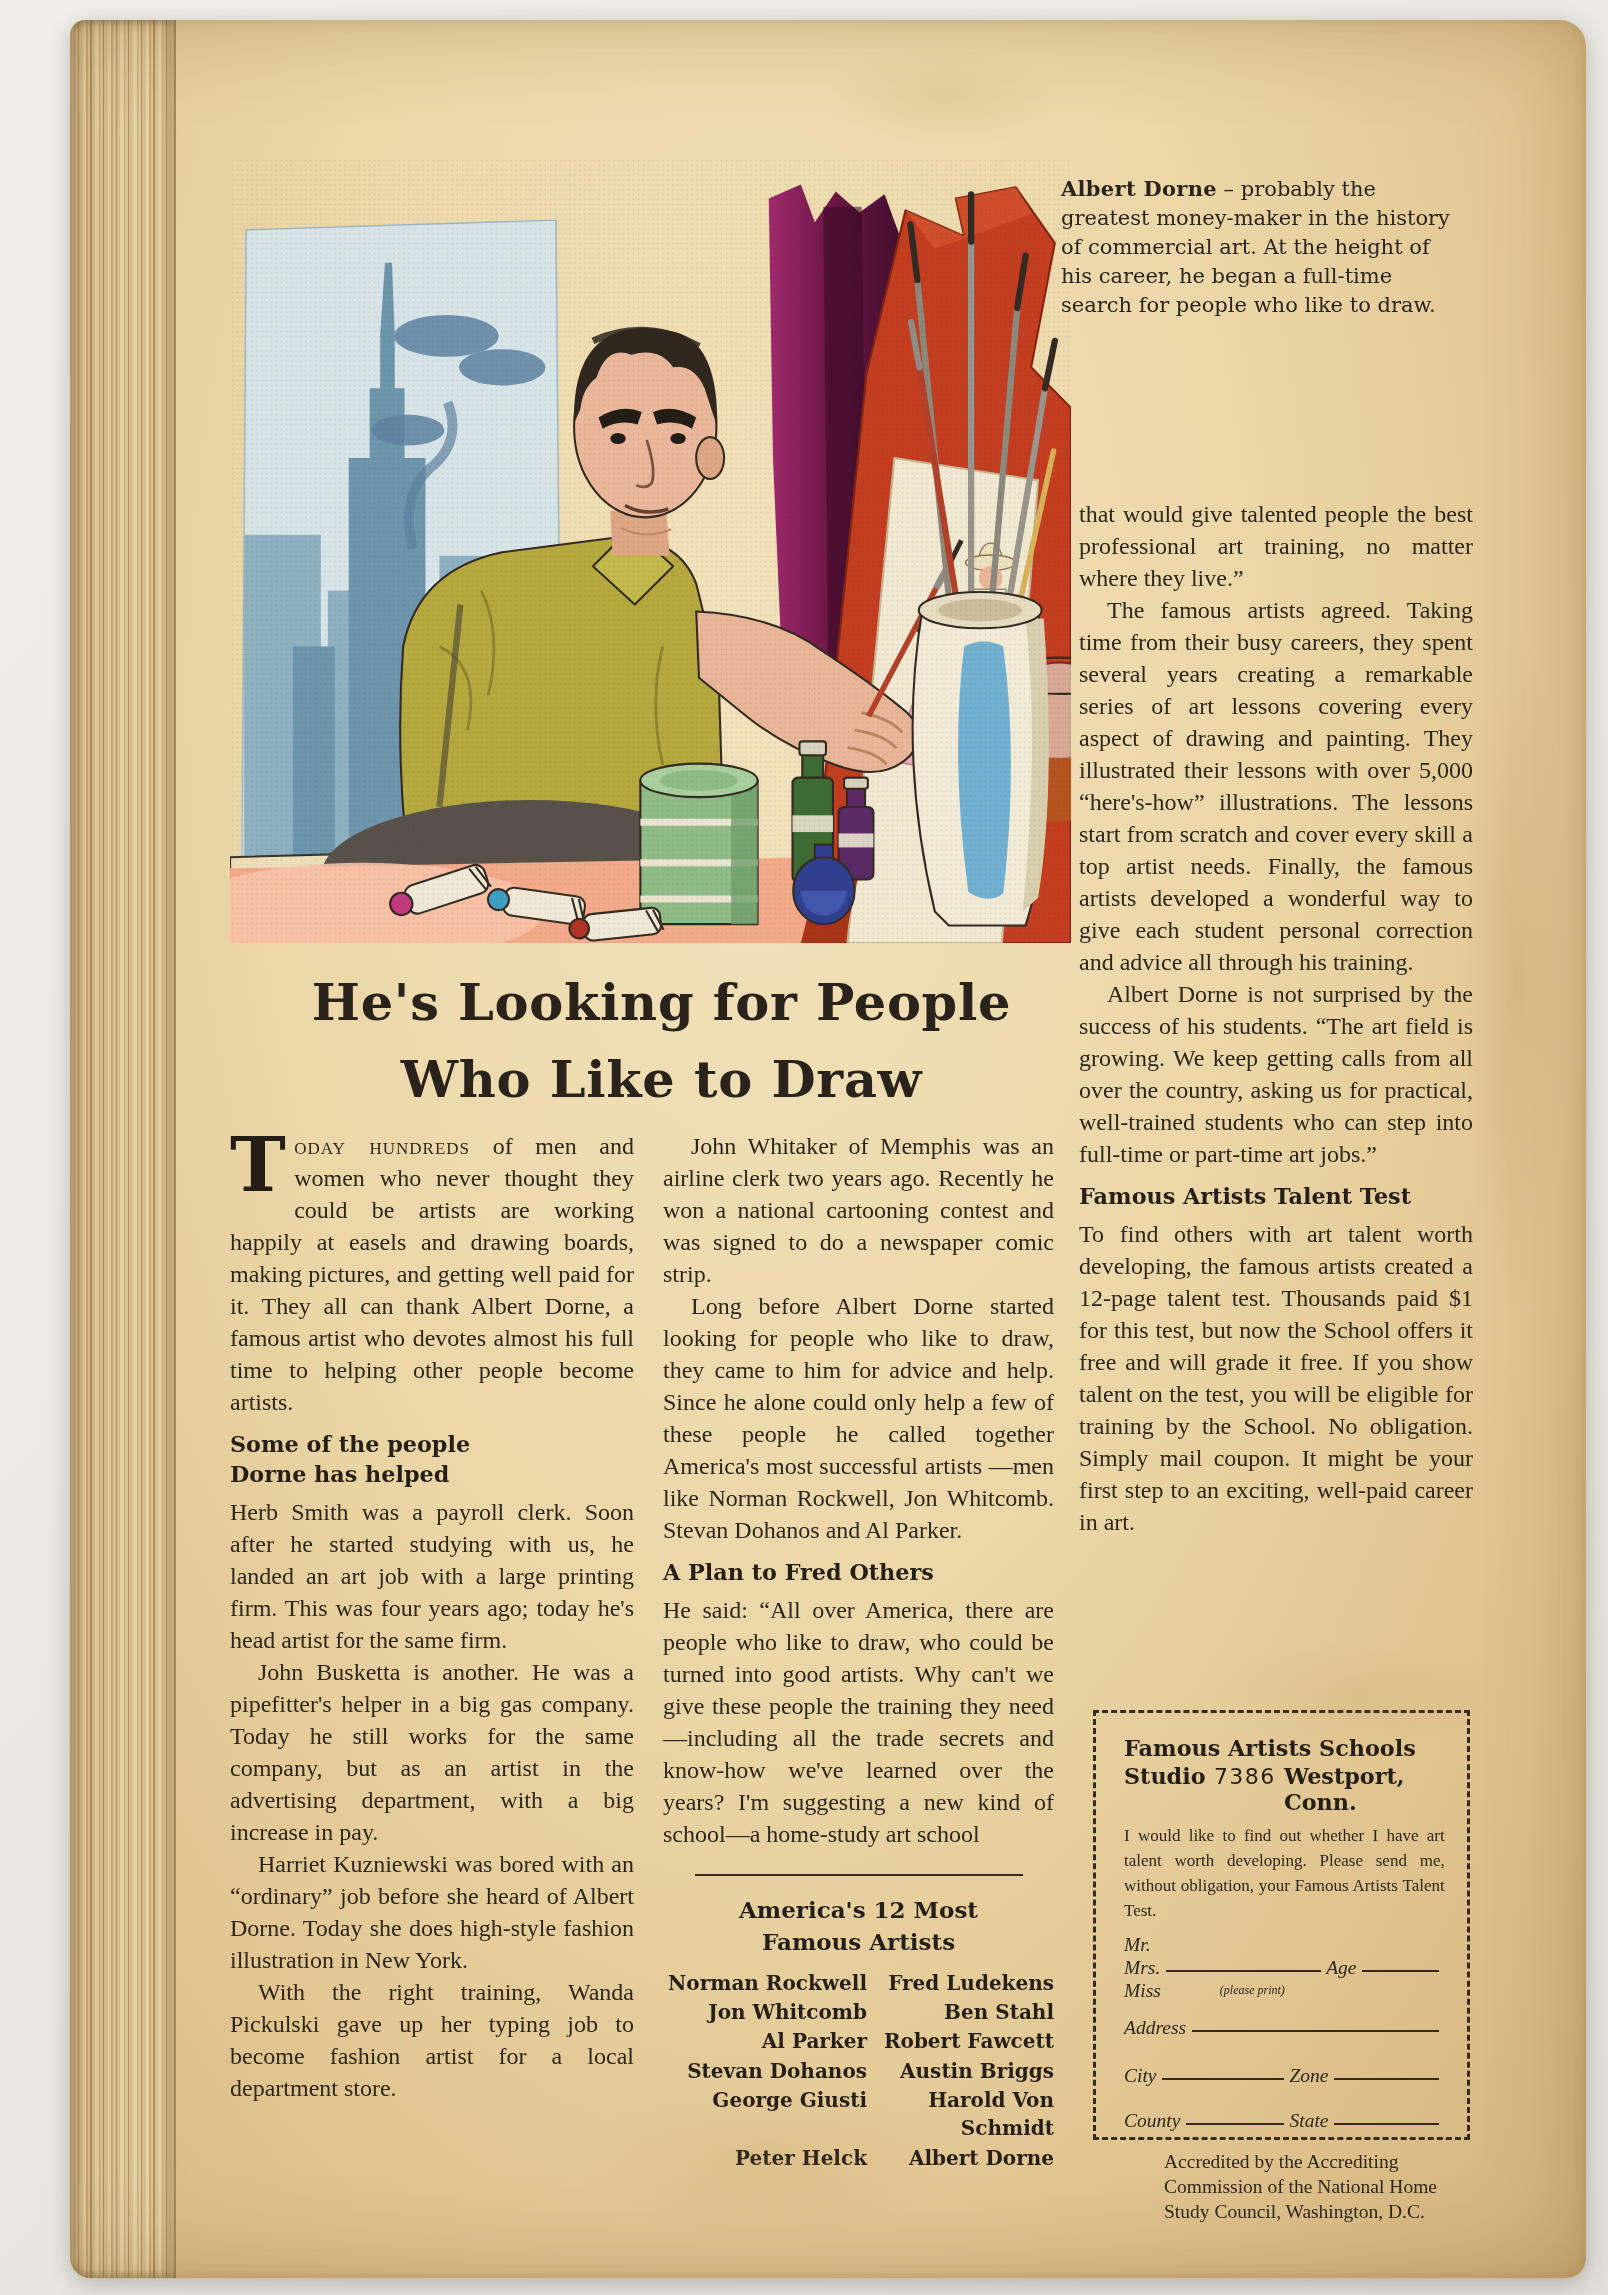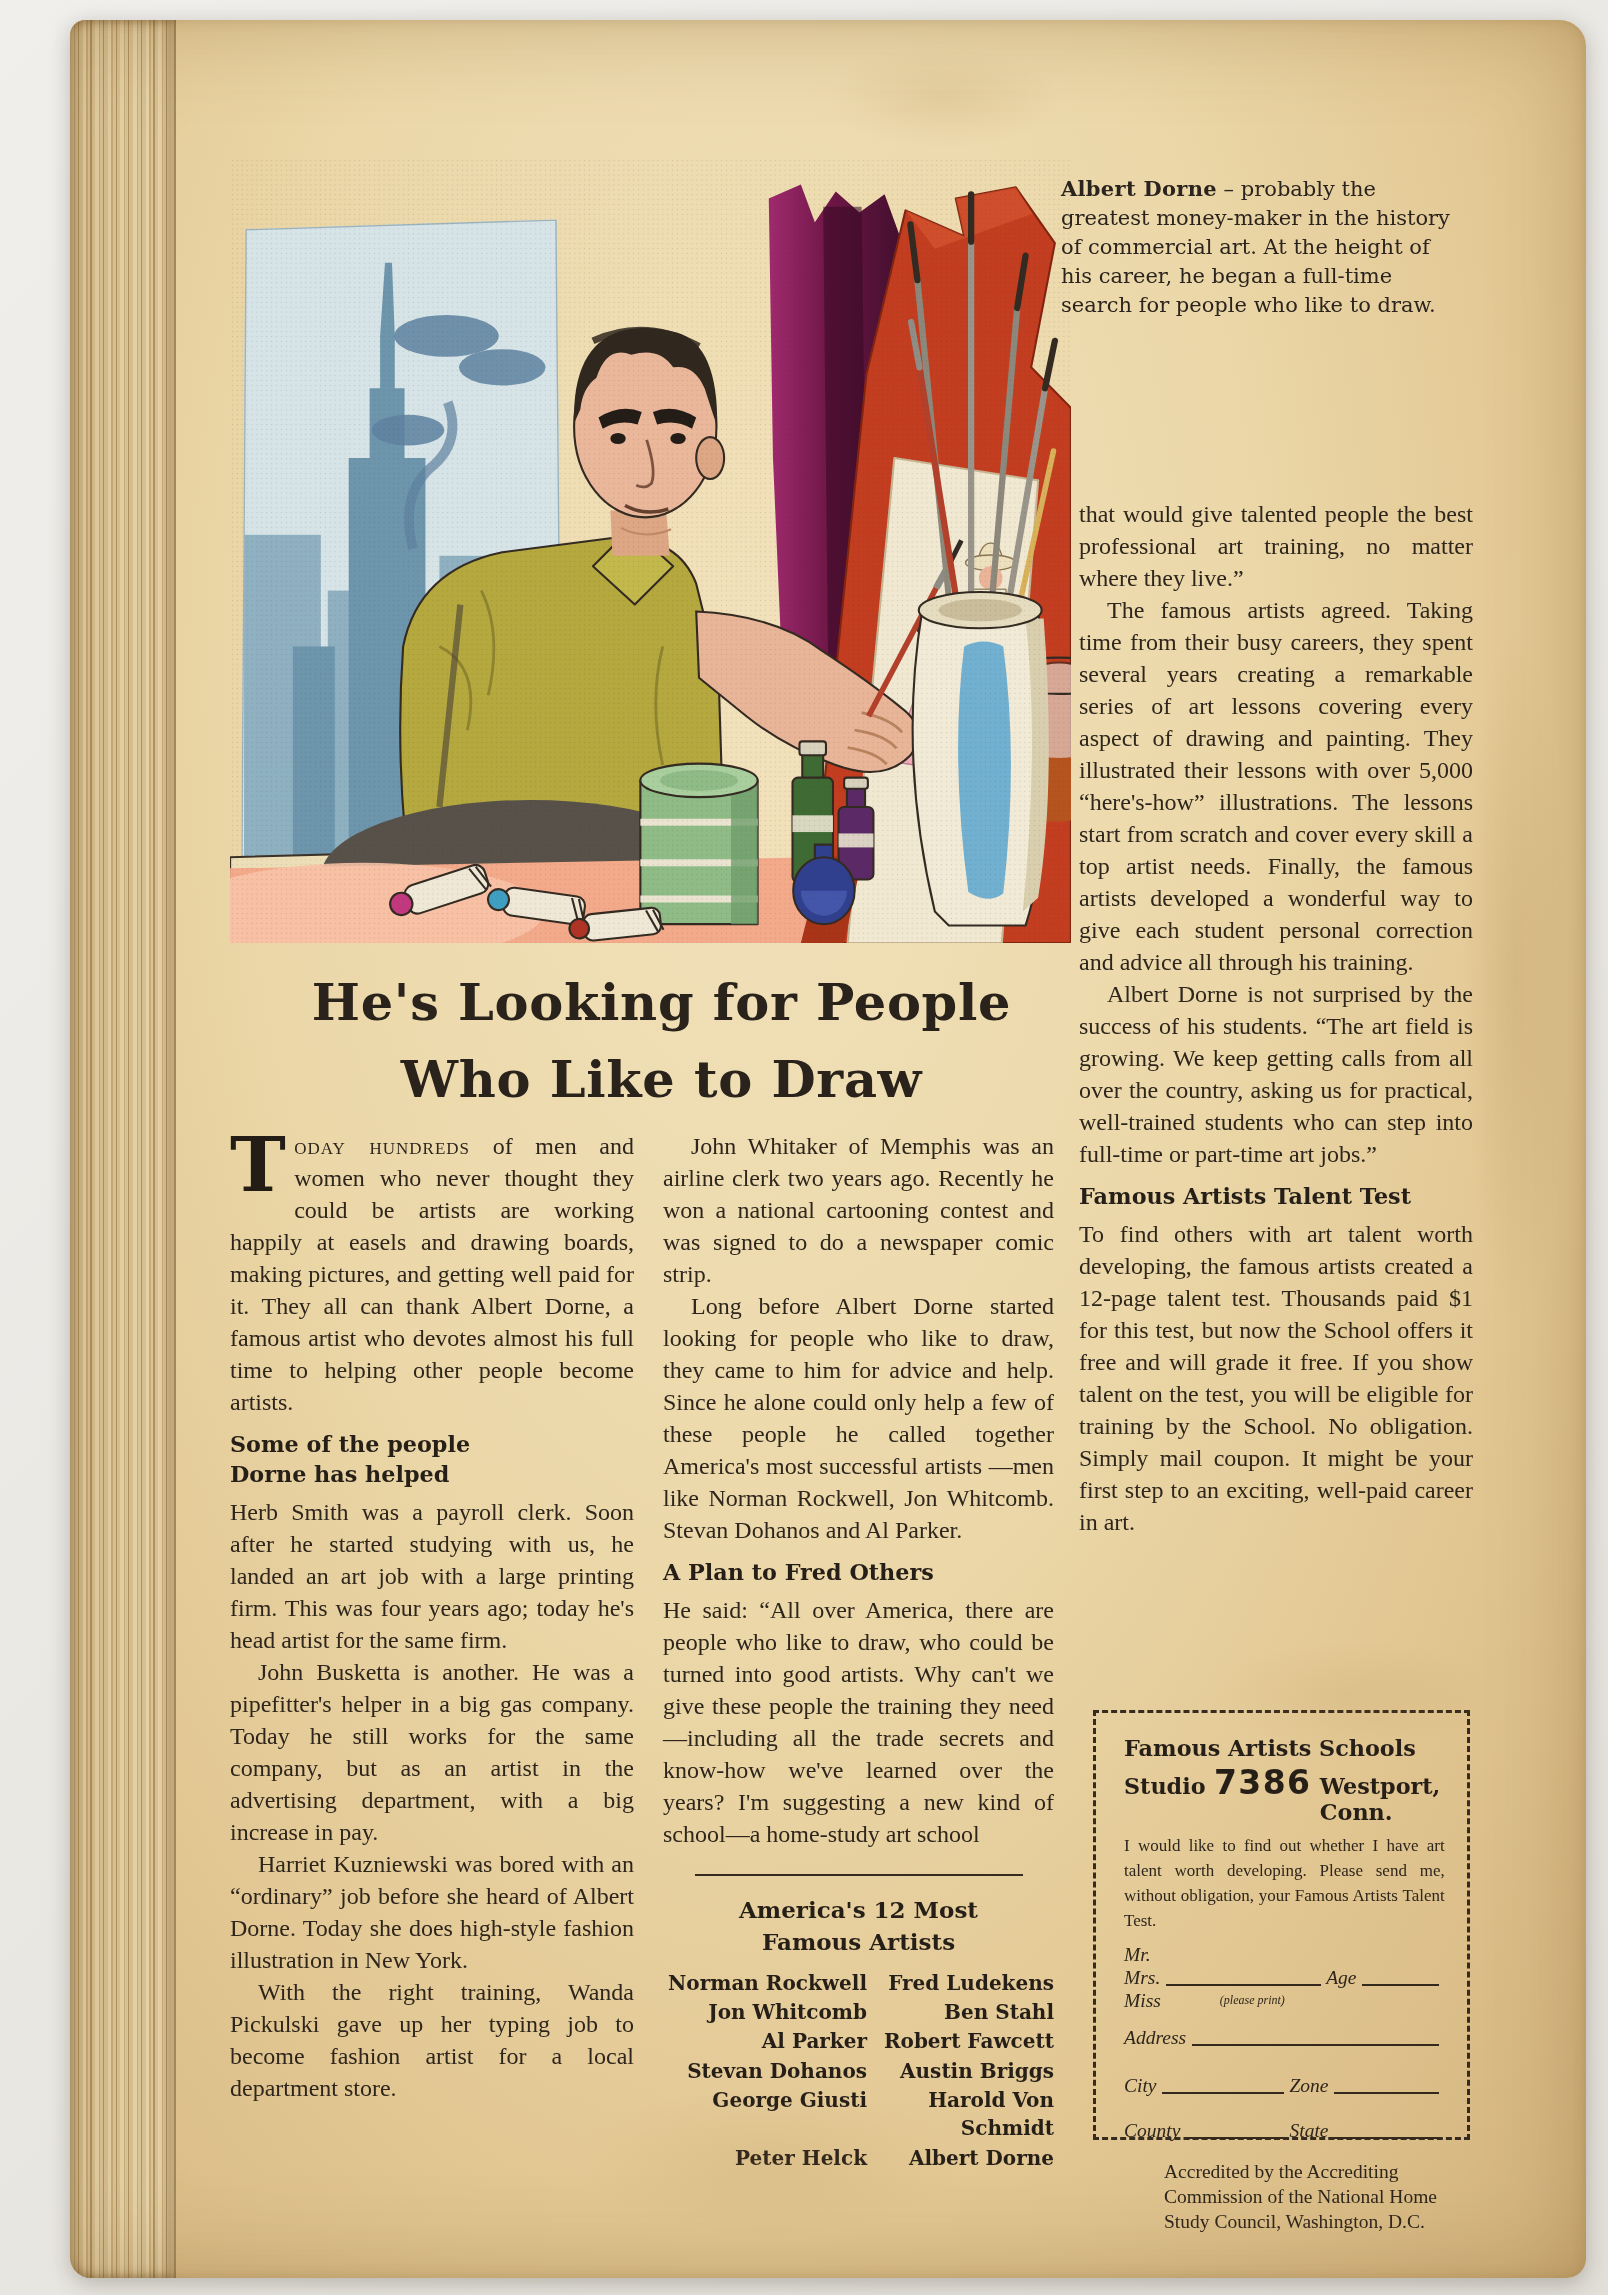--- a/index.html
+++ b/index.html
@@ -59,24 +59,24 @@
   .famous-title{font-family:"DejaVu Serif", serif;font-weight:bold;font-size:23px;line-height:32px;text-align:center;margin-top:18px;color:#261f18;}
   .famous-grid{margin-top:11.2px;display:grid;grid-template-columns:204px 1fr;column-gap:15.4px;row-gap:1.4px;
     font-family:"DejaVu Serif", serif;font-weight:bold;font-size:20px;line-height:28px;color:#261f18;}
   .famous-grid .l{text-align:right;}
   .famous-grid .r{text-align:right;}
 
   .coupon{position:absolute;left:917px;top:1690px;width:377px;height:430px;border:3.5px dashed #352b1f;
     padding:21px 22.3px 17px 28px;box-sizing:border-box;}
   .coupon-title{font-family:"DejaVu Serif", serif;font-weight:bold;font-size:22.3px;line-height:29px;color:#261f18;}
   .studio-line{font-family:"DejaVu Serif", serif;font-weight:bold;font-size:22.3px;color:#261f18;display:flex;align-items:baseline;gap:8.4px;}
-  .studio-num{font-family:"DejaVu Sans", sans-serif;font-weight:bold;font-size:33px;letter-spacing:1.4px;}
+  .studio-num{font-family:"DejaVu Sans", sans-serif;font-weight:normal;font-size:22px;letter-spacing:1.4px;}
   .coupon-body{margin-top:8.4px;font-size:17px;line-height:25px;text-align:justify;color:#2e261c;}
   .cform{margin-top:9.8px;font-style:italic;font-size:19.5px;line-height:23px;color:#2e261c;}
-  .crow{display:flex;align-items:flex-end;}
+  .crow{display:flex;}
   .blank{flex:1;border-bottom:2.1px solid #33291d;margin:0 5.6px 2.8px 5.6px;height:14px;}
   .blank.w120{flex:none;width:77px;}
   .blank.w150{flex:none;width:105px;}
   .pp{margin-left:59px;font-size:12px;}
   .accr{margin-top:17px;margin-left:40px;width:279px;font-size:19.5px;line-height:25px;text-align:left;font-style:normal;color:#2e261c;}
 </style>
 </head>
 <body>
 
 <div class="page">

